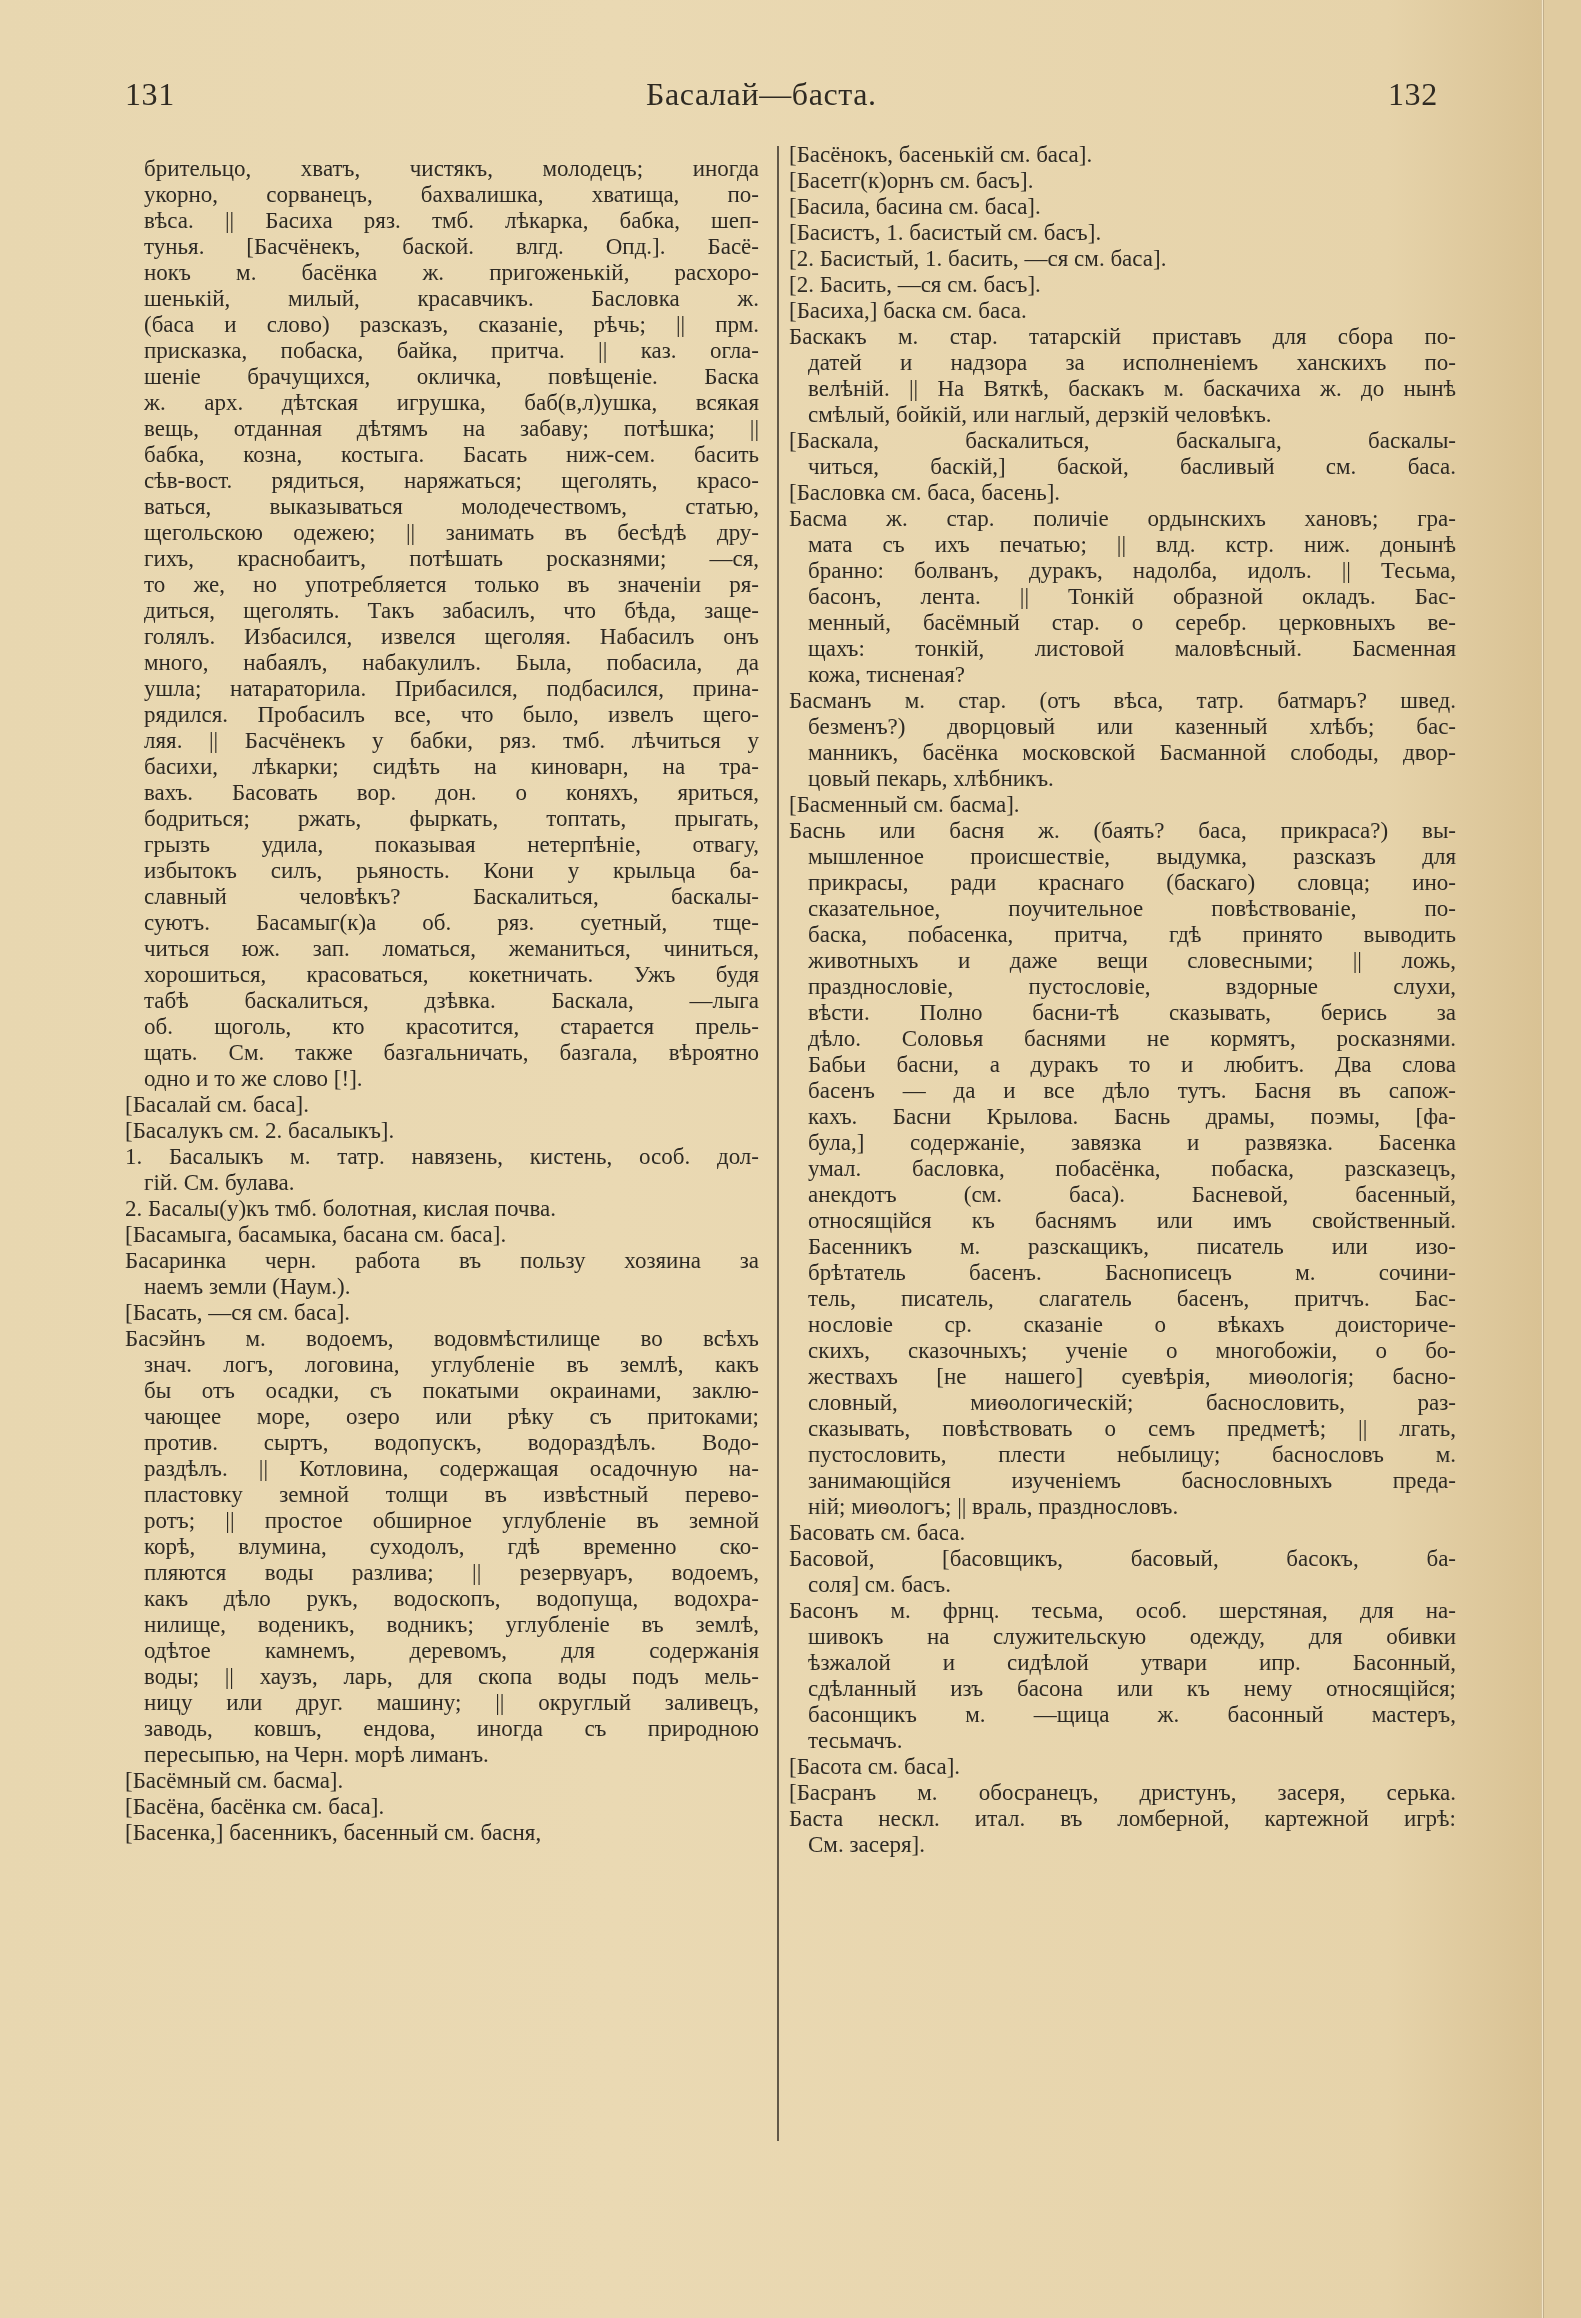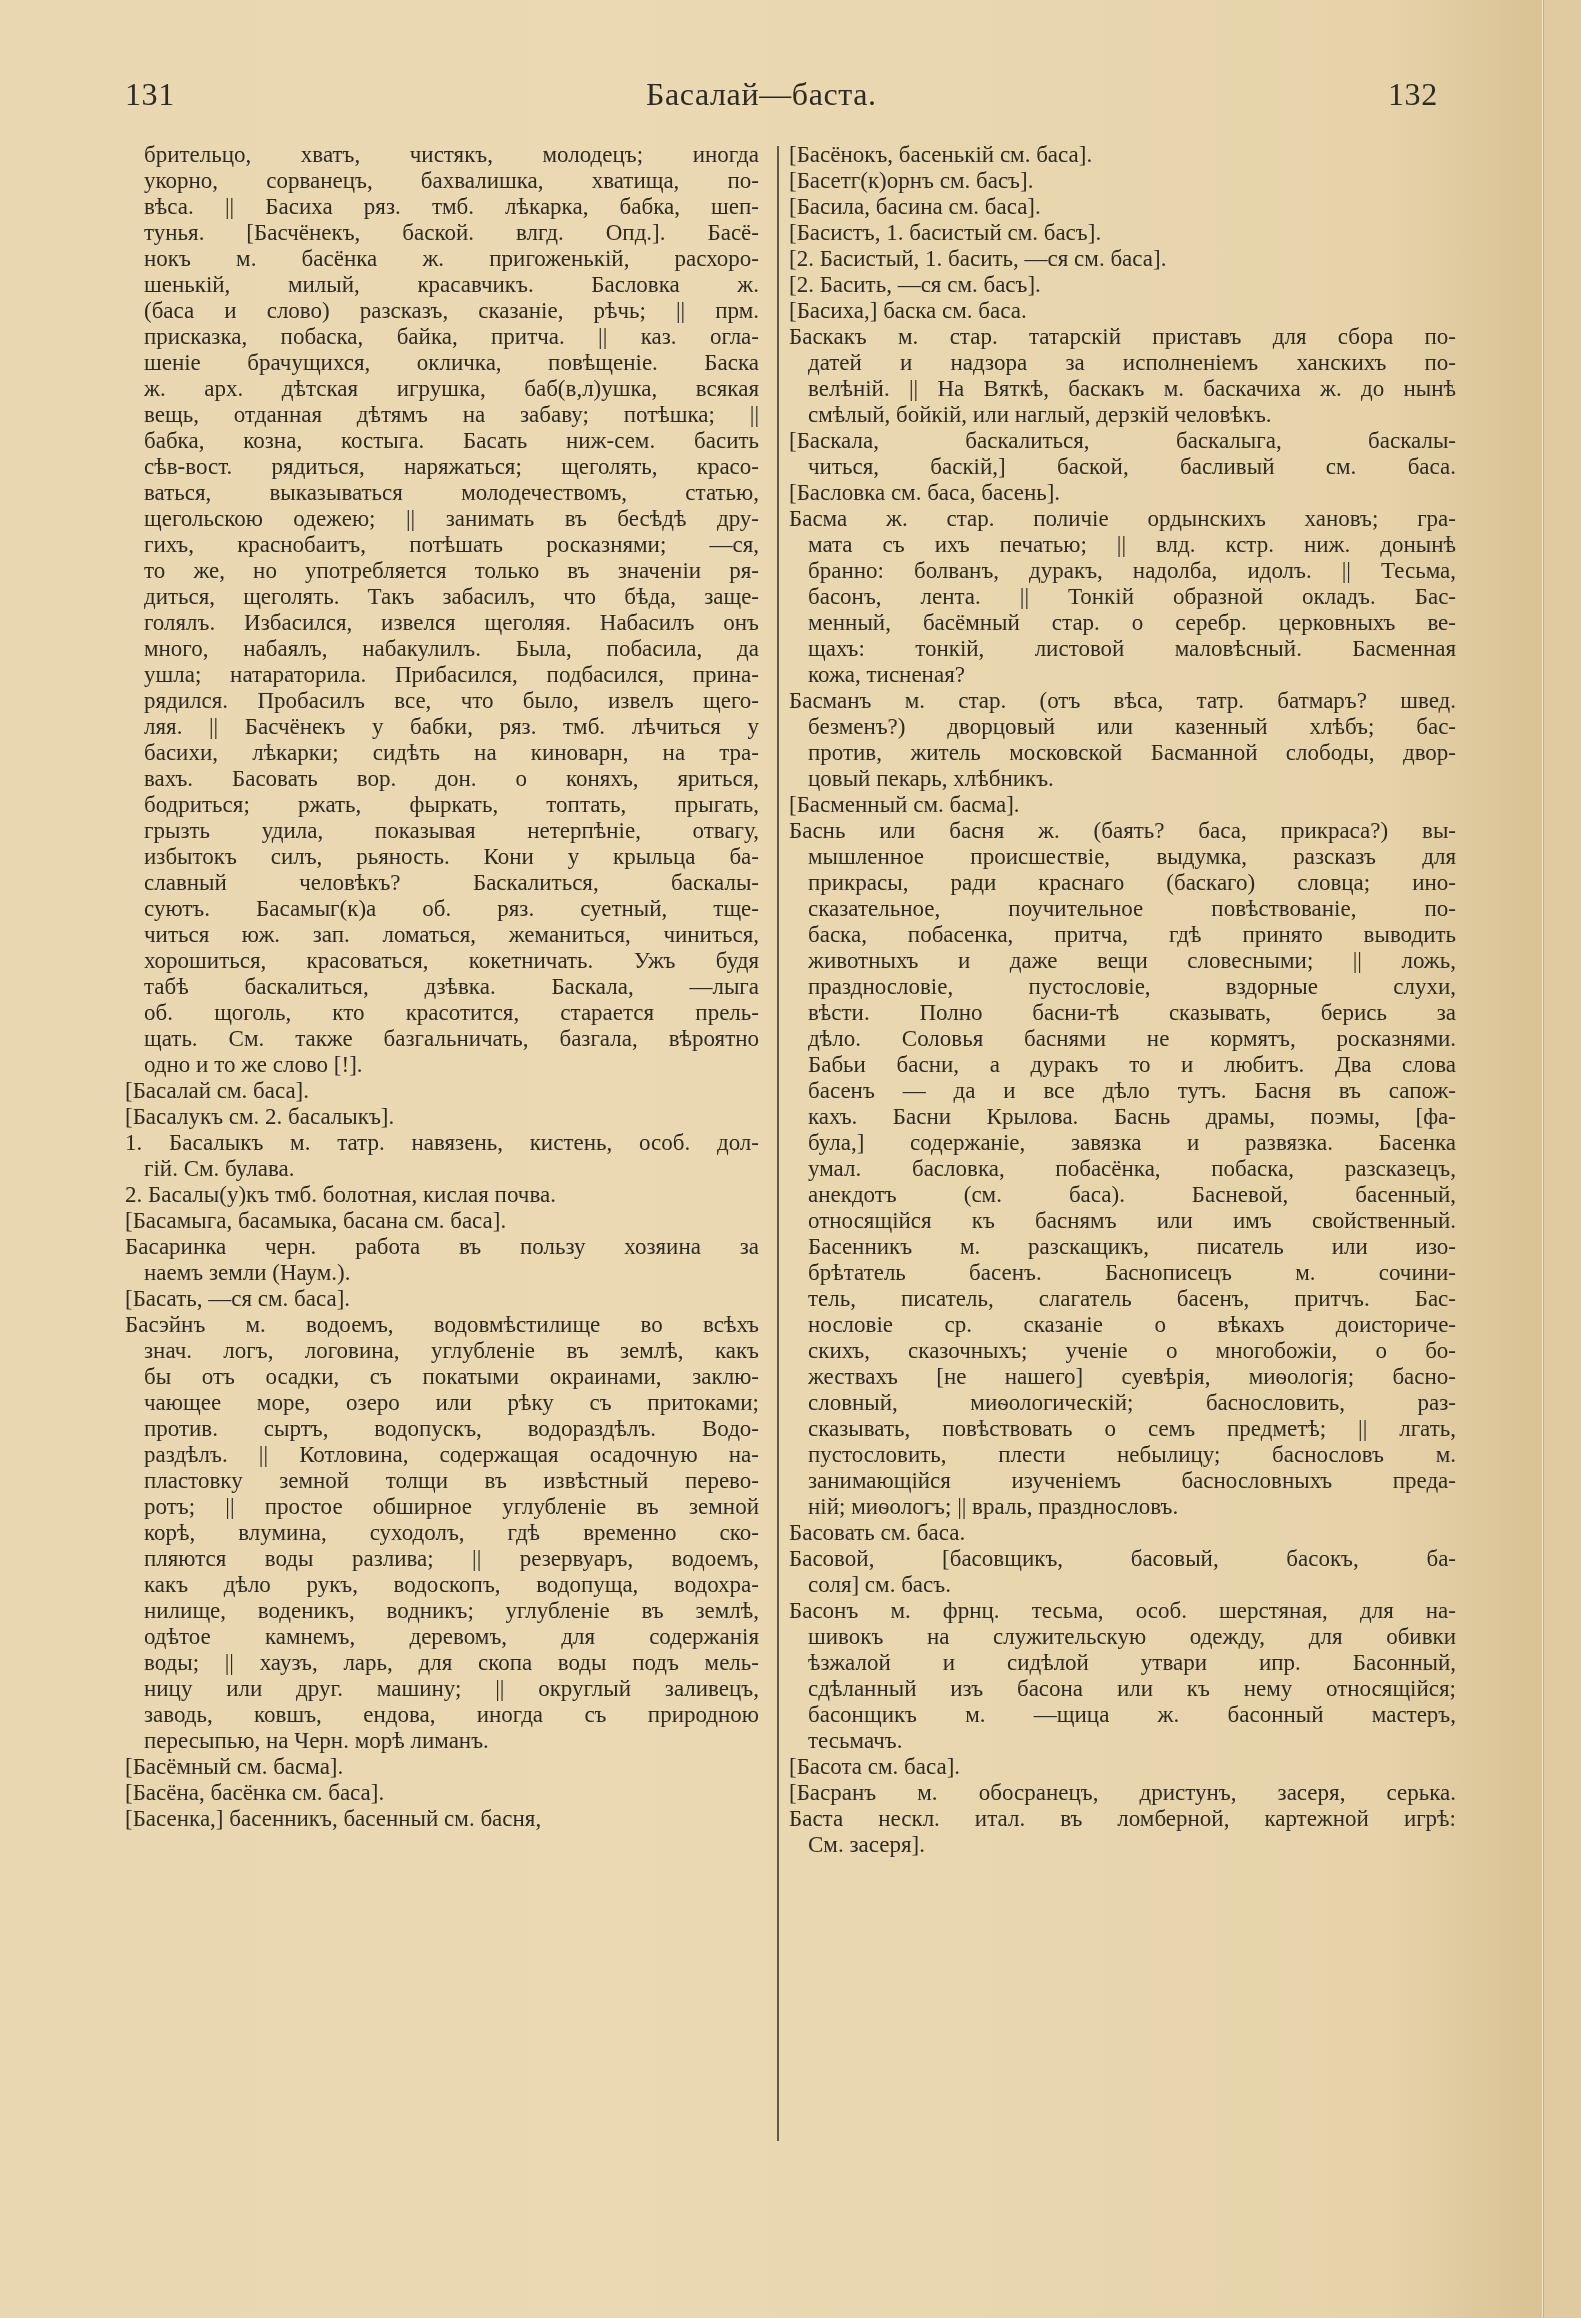--- a/index.html
+++ b/index.html
@@ -30,21 +30,21 @@
   .running-head { position: absolute; left: 646px; top: 0; }
   .col-rule {
     position: absolute; left: 777px; top: 146px; width: 1.7px; height: 1995px;
     background: #4a4236; opacity: 0.85;
   }
   .column {
     position: absolute; top: 142px;
     font-family: "Liberation Serif", serif;
     font-size: 23px; line-height: 26px; color: #2e2a24;
   }
-  .col-left { left: 125px; width: 634px; }
+  .col-left { left: 125px; width: 634px; margin-top: 14px; }
   .col-right { left: 789px; width: 667px; }
   .line { white-space: nowrap; height: 26px; text-align: justify; text-align-last: justify; overflow: hidden; }
   .line.short { text-align-last: left; }
   .ind { padding-left: 19px; }
   .hang { padding-left: 0; }
 </style>
 </head>
 <body>
 
 <div class="page">
@@ -139,21 +139,21 @@
       <div class="line hang short">[Басловка см. баса, басень].</div>
       <div class="line hang">Басма ж. стар. поличіе ордынскихъ хановъ; гра-</div>
       <div class="line ind">мата съ ихъ печатью; || влд. кстр. ниж. донынѣ</div>
       <div class="line ind">бранно: болванъ, дуракъ, надолба, идолъ. || Тесьма,</div>
       <div class="line ind">басонъ, лента. || Тонкій образной окладъ. Бас-</div>
       <div class="line ind">менный, басёмный стар. о серебр. церковныхъ ве-</div>
       <div class="line ind">щахъ: тонкій, листовой маловѣсный. Басменная</div>
       <div class="line ind short">кожа, тисненая?</div>
       <div class="line hang">Басманъ м. стар. (отъ вѣса, татр. батмаръ? швед.</div>
       <div class="line ind">безменъ?) дворцовый или казенный хлѣбъ; бас-</div>
-      <div class="line ind">против, житель московской Басманной слободы, двор-</div>
+      <div class="line ind">манникъ, басёнка московской Басманной слободы, двор-</div>
       <div class="line ind short">цовый пекарь, хлѣбникъ.</div>
       <div class="line hang short">[Басменный см. басма].</div>
       <div class="line hang">Баснь или басня ж. (баять? баса, прикраса?) вы-</div>
       <div class="line ind">мышленное происшествіе, выдумка, разсказъ для</div>
       <div class="line ind">прикрасы, ради краснаго (баскаго) словца; ино-</div>
       <div class="line ind">сказательное, поучительное повѣствованіе, по-</div>
       <div class="line ind">баска, побасенка, притча, гдѣ принято выводить</div>
       <div class="line ind">животныхъ и даже вещи словесными; || ложь,</div>
       <div class="line ind">празднословіе, пустословіе, вздорные слухи,</div>
       <div class="line ind">вѣсти. Полно басни-тѣ сказывать, берись за</div>

